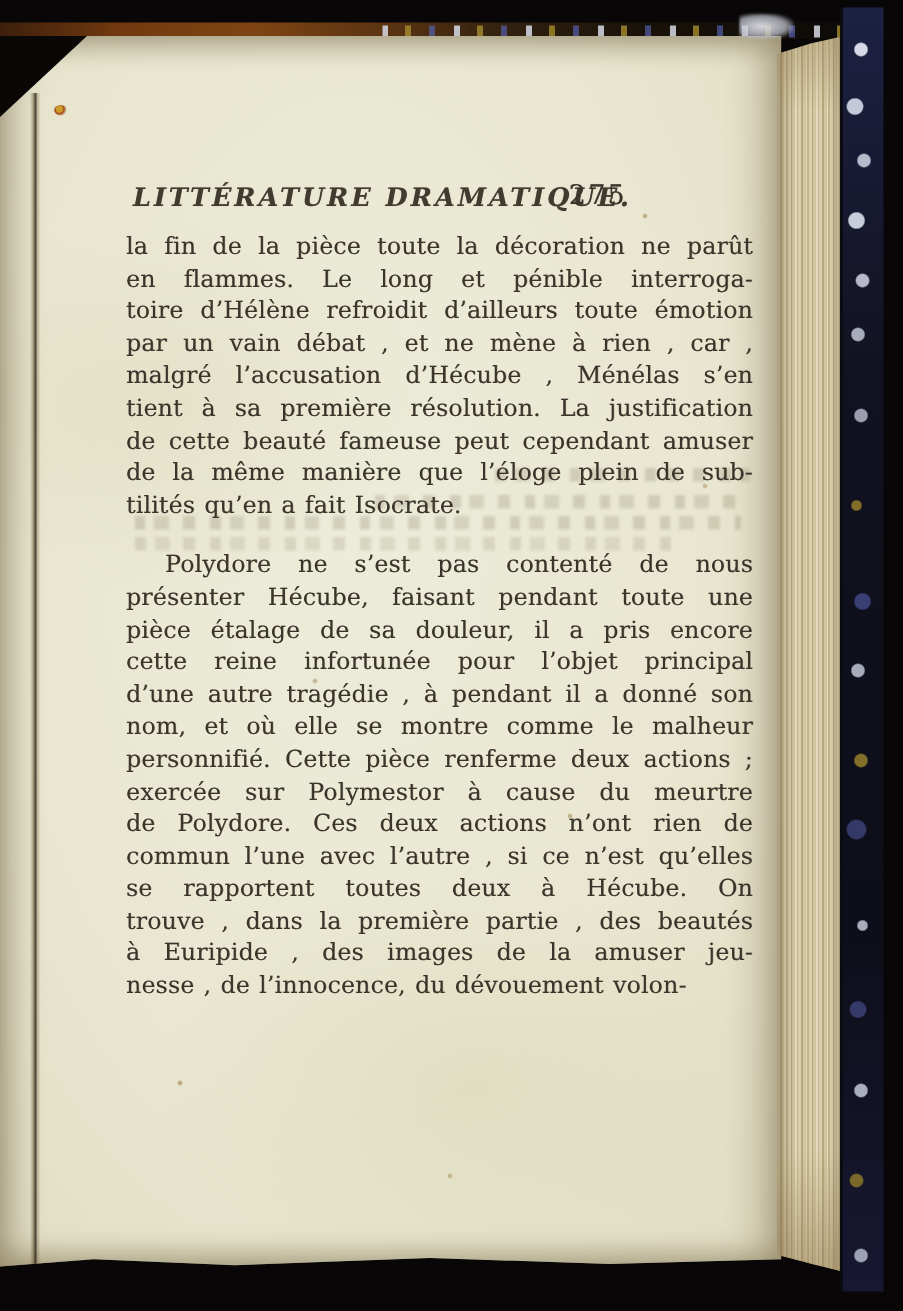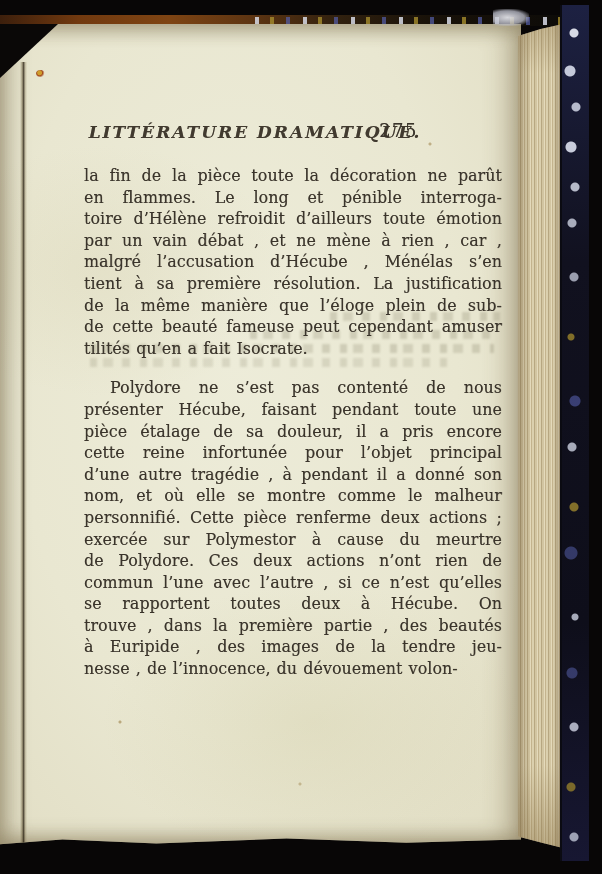--- a/index.html
+++ b/index.html
@@ -114,21 +114,21 @@
   .pgheader .pnum{
     position:absolute;right:84px;top:-2px;
     font-size:18px;letter-spacing:1.5px;color:#3a342b;
     text-shadow:0 0 .5px rgba(58,52,43,.5);
   }
   .para{
     font-size:15.8px;line-height:21.6px;
     text-shadow:.3px .3px .4px rgba(58,52,43,.45);
     word-spacing:1px;letter-spacing:.1px;
   }
-  .para1{margin-top:17px;}
+  .para1{margin-top:5px;}
   .para2{margin-top:18px;}
   .line{text-align:justify;text-align-last:justify;white-space:normal;}
   .line.last{text-align-last:left;}
   .line.indent{padding-left:26px;}
 
   
   .bleed{
     position:absolute;height:9px;opacity:.4;filter:blur(1.1px);
     background:repeating-linear-gradient(90deg,
       rgba(95,90,62,.5) 0 7px, transparent 7px 13px,
@@ -164,39 +164,39 @@
         <span class="pnum">275</span>
       </div>
 
       <div class="para para1">
         <div class="line">la fin de la pièce toute la décoration ne parût</div>
         <div class="line">en flammes. Le long et pénible interroga-</div>
         <div class="line">toire d’Hélène refroidit d’ailleurs toute émotion</div>
         <div class="line">par un vain débat , et ne mène à rien , car ,</div>
         <div class="line">malgré l’accusation d’Hécube , Ménélas s’en</div>
         <div class="line">tient à sa première résolution. La justification</div>
+        <div class="line">de cette beauté fameuse peut cependant amuser</div>
         <div class="line">de la même manière que l’éloge plein de sub-</div>
-        <div class="line">de cette beauté fameuse peut cependant amuser</div>
         <div class="line last">tilités qu’en a fait Isocrate.</div>
       </div>
 
       <div class="para para2">
         <div class="line indent">Polydore ne s’est pas contenté de nous</div>
         <div class="line">présenter Hécube, faisant pendant toute une</div>
         <div class="line">pièce étalage de sa douleur,  il a pris encore</div>
         <div class="line">cette reine infortunée pour l’objet principal</div>
         <div class="line">d’une autre tragédie , à pendant il a donné son</div>
         <div class="line">nom, et où elle se montre comme le malheur</div>
         <div class="line">personnifié. Cette pièce renferme deux actions ;</div>
         <div class="line">exercée sur Polymestor à cause du meurtre</div>
         <div class="line">de Polydore. Ces deux actions n’ont rien de</div>
         <div class="line">commun l’une avec l’autre , si ce n’est qu’elles</div>
         <div class="line">se rapportent toutes deux à Hécube. On</div>
         <div class="line">trouve , dans la première partie , des beautés</div>
-        <div class="line">à Euripide , des images de la tendre jeu-</div>
+        <div class="line">à Euripide , des images de la amuser jeu-</div>
         <div class="line last">nesse , de l’innocence, du dévouement volon-</div>
       </div>
     </div>
   </div>
 
   <div class="fore-edge"></div>
   <div class="headband"></div>
   <div class="marble"></div>
 
 </div>

